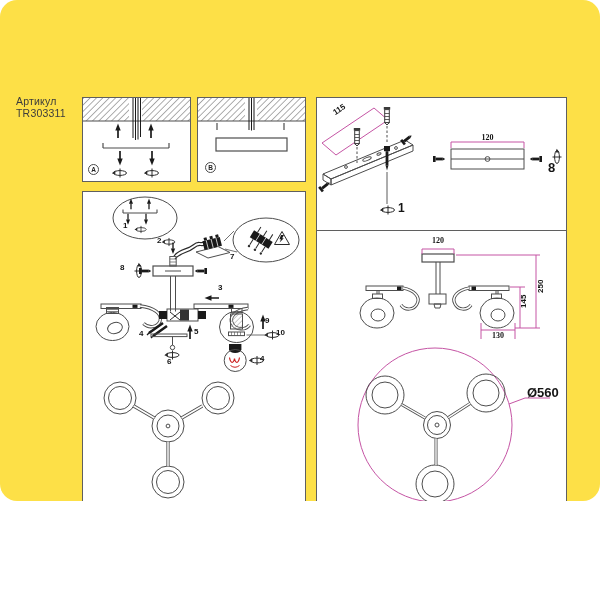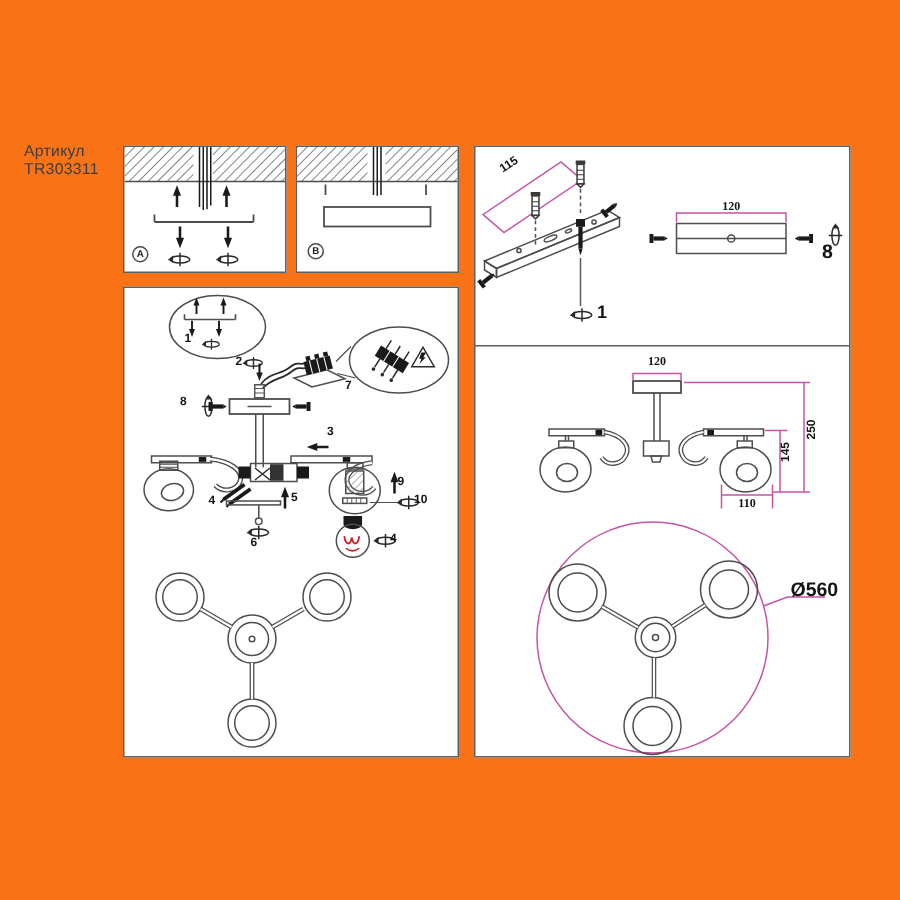--- a/index.html
+++ b/index.html
@@ -1,17 +1,17 @@
 <!DOCTYPE html>
 <html><head>
 <meta charset="utf-8">
 <style>
   html,body{margin:0;padding:0;background:#fff;}
-  #screen{position:relative;width:600px;height:600px;background:#f97316;
-          font-family:"Liberation Sans",sans-serif;overflow:hidden;}
+  #screen{position:relative;width:600px;height:501px;background:#fde047;
+          font-family:"Liberation Sans",sans-serif;overflow:hidden;border-radius:17px;}
   .panel{position:absolute;border:1px solid #5f5f5f;background:#fff;box-sizing:border-box;}
   .panel > svg{position:absolute;left:0;top:0;}
   .lbl{position:absolute;font-size:8px;font-weight:bold;color:#141414;line-height:1;white-space:nowrap;}
   .lbl.big{font-size:12px;}
   .lbl.ctr{text-align:center;font-family:Liberation Serif, serif;}
   .rotm90{transform:rotate(-90deg);transform-origin:0 0;}
   .rot33{transform:rotate(-33deg);}
   .badge{position:absolute;width:11px;height:11px;border:1px solid #4a4a4a;border-radius:50%;
          font-size:6.5px;font-weight:bold;color:#222;display:flex;align-items:center;
          justify-content:center;box-sizing:border-box;background:#fff;}
@@ -316,17 +316,17 @@
           <path d="M131.3,186.6 L153.1,172.4" stroke-width="3"></path>
             <path d="M131.3,186.6 L153.1,172.4" stroke="#fff" stroke-width="1.4"></path>
           <path d="M119,207.5 V234" stroke-width="3"></path>
             <path d="M119,207.5 V234" stroke="#fff" stroke-width="1.4"></path>
         </g>
       </g>
     </svg>
     <span class="lbl ctr" style="left:112px;top:6px;width:18px">120</span>
     <span class="lbl rotm90" style="left:220px;top:62px">250</span>
     <span class="lbl rotm90" style="left:203px;top:77px">145</span>
-    <span class="lbl ctr" style="left:172px;top:101px;width:18px">110</span>
+    <span class="lbl ctr" style="left:172px;top:101px;width:18px">130</span>
     <span class="lbl" style="left:210px;top:155px;font-size:13px">Ø560</span>
   </div>
 
 </div>
 
 </body></html>

